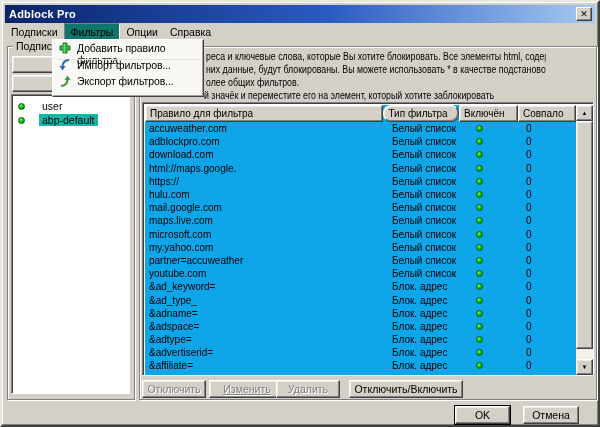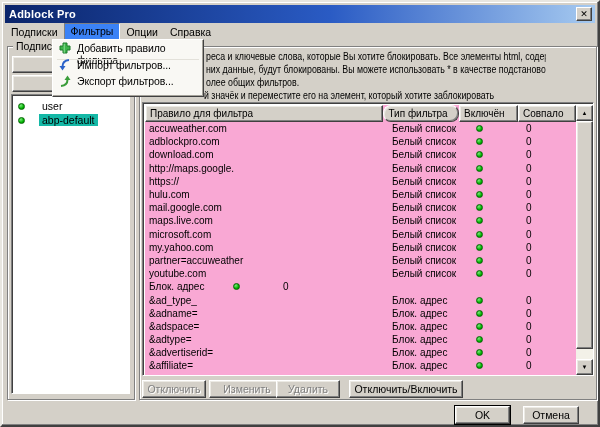--- a/index.html
+++ b/index.html
@@ -9,21 +9,21 @@
   
   #titlebar{position:absolute;left:3px;top:3px;width:590px;height:18px;
     background:linear-gradient(to right,#0A246A,#2A5BC4 55%,#A6CAF0);display:flex;align-items:center;}
   #titletext{color:#fff;font-weight:bold;font-size:11px;padding-left:4px;letter-spacing:0.2px;}
   #closebtn{position:absolute;right:3px;top:2px;width:16px;height:14px;background:#D4D0C8;
     border:1px solid;border-color:#fff #404040 #404040 #fff;box-shadow:inset -1px -1px 0 #808080;
     font-size:9px;font-weight:bold;color:#000;display:flex;align-items:center;justify-content:center;line-height:1;}
   
   #menubar{position:absolute;left:3px;top:21px;width:590px;height:17px;display:flex;font-size:10.5px;}
   .menuitem{padding:2px 6px;height:17px;display:flex;align-items:center;color:#000;}
-  .menuitem.active{border:1px solid;border-color:#808080 #fff #fff #808080;background:#3b82f6;align-items:flex-end;}
+  .menuitem.active{border:1px solid;border-color:#808080 #fff #fff #808080;background:#0f766e;}
   
   .groupbox{position:absolute;border:1px solid #808080;box-shadow:1px 1px 0 #fff, inset 1px 1px 0 #fff;}
   #grp-subs{left:5px;top:44px;width:128px;height:354px;}
   #grp-main{left:137px;top:44px;width:458px;height:354px;}
   .grouplabel{position:absolute;font-size:10.5px;background:#D4D0C8;padding:0 3px;z-index:5;}
   #grp-subs-label{left:11px;top:38px;}
   
   .stub-btn{position:absolute;width:118px;height:17px;background:#D4D0C8;border:1px solid;
     border-color:#fff #404040 #404040 #fff;box-shadow:inset -1px -1px 0 #808080, inset 1px 1px 0 #ECEAE4;}
   #subs-list{position:absolute;left:9px;top:92px;width:119px;height:300px;background:#fff;
@@ -33,21 +33,21 @@
   .subitem .lbl{margin-left:14px;padding:0 3px;white-space:nowrap;text-align:right;}
   .subitem.selected .lbl{background:#14b8a6;}
   .dot{width:7px;height:7px;border-radius:50%;flex:0 0 auto;
     background:radial-gradient(circle at 35% 30%,#7CE87C,#00B400 60%,#008000);border:1px solid #006400;}
   
   .infoline{position:absolute;font-size:10px;white-space:nowrap;overflow:hidden;max-width:386px;
     transform:scaleX(0.88);transform-origin:left center;color:#000;}
   
   #listview{position:absolute;left:140px;top:100px;width:452px;height:274px;background:#fff;
     border:1px solid;border-color:#808080 #fff #fff #808080;box-shadow:inset 1px 1px 0 #404040;}
-  #lv-inner{position:absolute;left:2px;top:2px;width:448px;height:270px;overflow:hidden;background:#f9a8d4;}
+  #lv-inner{position:absolute;left:2px;top:2px;width:448px;height:270px;overflow:hidden;background:#0ea5e9;}
   #lv-header{position:absolute;left:0;top:0;width:431px;height:17px;display:flex;}
   .hcell{background:#D4D0C8;border:1px solid;border-color:#fff #404040 #404040 #fff;
     box-shadow:inset -1px -1px 0 #808080, inset 1px 1px 0 #ECEAE4;
     font-size:10px;display:flex;align-items:center;padding-left:4px;white-space:nowrap;overflow:hidden;}
   .w1{width:243px;} .w2{width:77px;border-radius:8px;} .w3{width:60px;} .w4{width:59px;}
   #lv-rows{position:absolute;left:0;top:17px;width:431px;height:253px;overflow:hidden;}
   .trow{display:flex;height:13.2px;align-items:center;}
   .trow>div{font-size:10px;white-space:nowrap;overflow:hidden;height:13.2px;display:flex;align-items:center;}
   .c1{width:243px;padding-left:4px;} .c2{width:77px;padding-left:4px;}
   .c3{width:52px;padding-left:11px;} .c4{width:59px;padding-left:9px;}
@@ -154,21 +154,21 @@
   <div class="trow">
     <div class="c1">download.com</div>
     <div class="c2">Белый список</div>
     <div class="c3">
               <span class="dot"></span>
             </div>
     <div class="c4">0</div>
   </div>
 
   <div class="trow">
-    <div class="c1">http://maps.google.</div>
+    <div class="c1">html://maps.google.</div>
     <div class="c2">Белый список</div>
     <div class="c3">
               <span class="dot"></span>
             </div>
     <div class="c4">0</div>
   </div>
 
   <div class="trow">
     <div class="c1">https://</div>
     <div class="c2">Белый список</div>
@@ -235,20 +235,21 @@
   <div class="trow">
     <div class="c1">youtube.com</div>
     <div class="c2">Белый список</div>
     <div class="c3">
               <span class="dot"></span>
             </div>
     <div class="c4">0</div>
   </div>
 
   <div class="trow">
+    <div class="c1">&amp;ad_keyword=</div>
     <div class="c2">Блок. адрес</div>
     <div class="c3">
               <span class="dot"></span>
             </div>
     <div class="c4">0</div>
   </div>
 
   <div class="trow">
     <div class="c1">&amp;ad_type_</div>
     <div class="c2">Блок. адрес</div>
@@ -316,21 +317,21 @@
           </div>
         <div id="sb-thumb"></div>
         <div class="sbtn" id="sb-down">
             <span>▼</span>
           </div>
       </div>
     </div>
   </div>
 
   <div class="btn disabled" style="left:140px;top:378px;width:64px;">Отключить</div>
-  <div class="btn disabled" style="left:207px;top:378px;width:76px;">Изменить</div>
+  <div class="btn disabled" style="left:207px;top:378px;width:76px;text-decoration:underline;">Изменить</div>
   <div class="btn disabled" style="left:274px;top:378px;width:64px;">Удалить</div>
   <div class="btn" style="left:347px;top:378px;width:114px;">Отключить/Включить</div>
 
   <div class="btn default" style="left:453px;top:404px;width:55px;">OK</div>
   <div class="btn" style="left:521px;top:404px;width:56px;">Отмена</div>
 
   <div id="dropdown">
     <div class="ddrow" style="top:2px;">
       <span class="ico">
         <svg width="12" height="12" viewBox="0 0 12 12">

